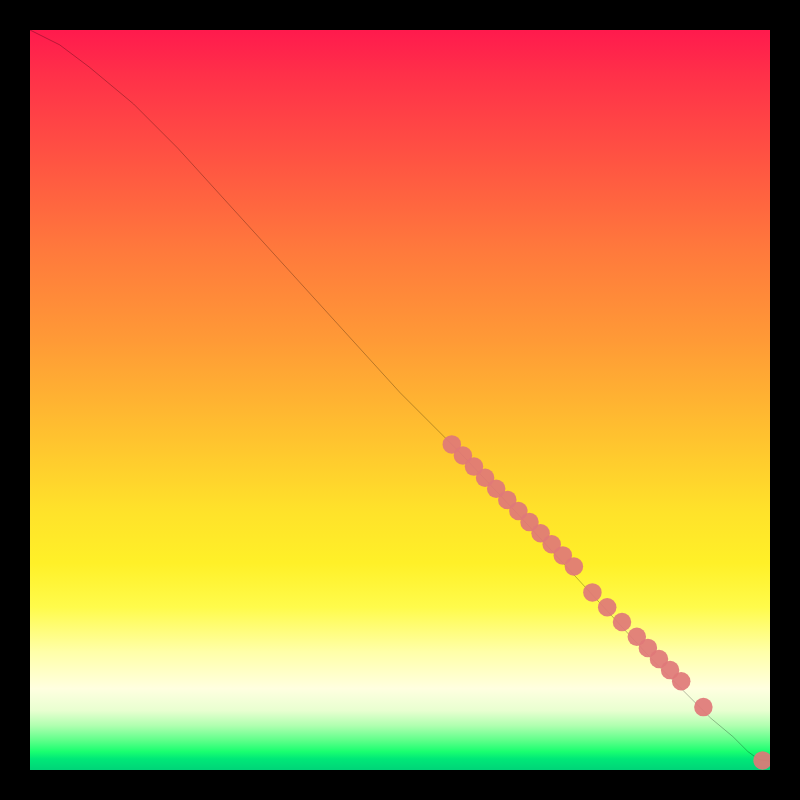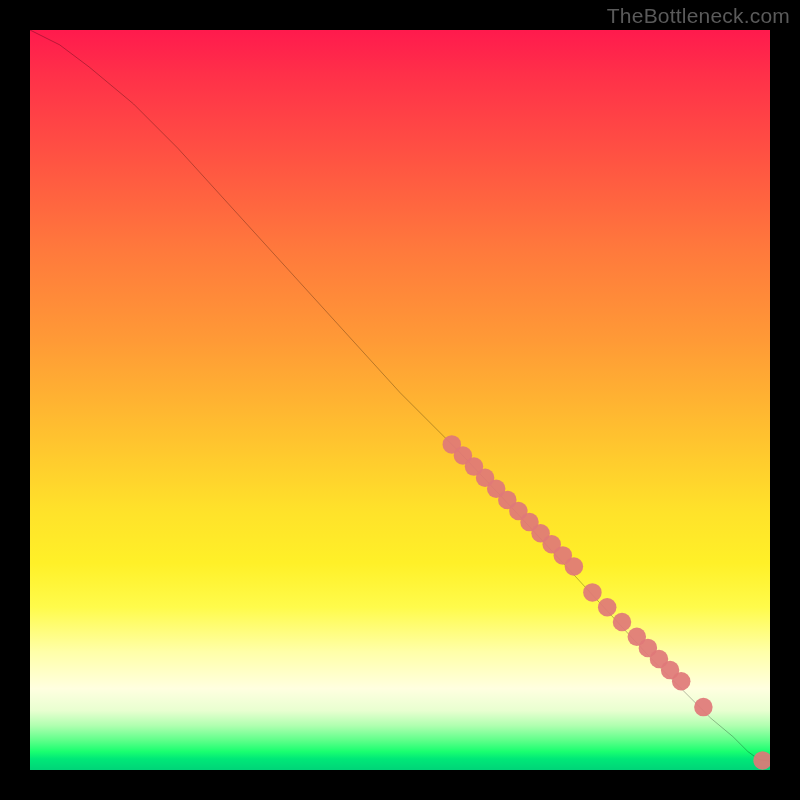--- a/index.html
+++ b/index.html
@@ -65,21 +65,20 @@
     position: absolute;
     inset: 0;
     width: 100%;
     height: 100%;
   }
 </style>
 </head>
 <body>
 
 <div class="frame">
-  <div class="watermark">TheBottleneck.com</div>
 
   <div class="plot">
     <div class="plot-bg"></div>
     <svg class="svg-layer" viewBox="0 0 100 100" preserveAspectRatio="none">
       <g>
         <path id="curve-path" fill="none" stroke="#000000" stroke-width="0.28" vector-effect="non-scaling-stroke" stroke-linecap="round" d="M0.000 0.000 L4.000 2.000 L8.000 5.000 L14.000 10.000 L20.000 16.000 L30.000 27.000 L40.000 38.000 L50.000 49.000 L58.000 57.000 L66.000 65.500 L72.000 72.000 L78.000 78.500 L84.000 85.000 L88.000 89.000 L92.000 93.000 L95.000 95.500 L97.000 97.500 L98.500 98.600 L100.000 98.800"></path>
       </g>
       <g id="markers">
           <circle cx="57.000" cy="56.000" r="1.25" fill="#e07878" fill-opacity="0.92"></circle>
           <circle cx="58.500" cy="57.500" r="1.25" fill="#e07878" fill-opacity="0.92"></circle>

